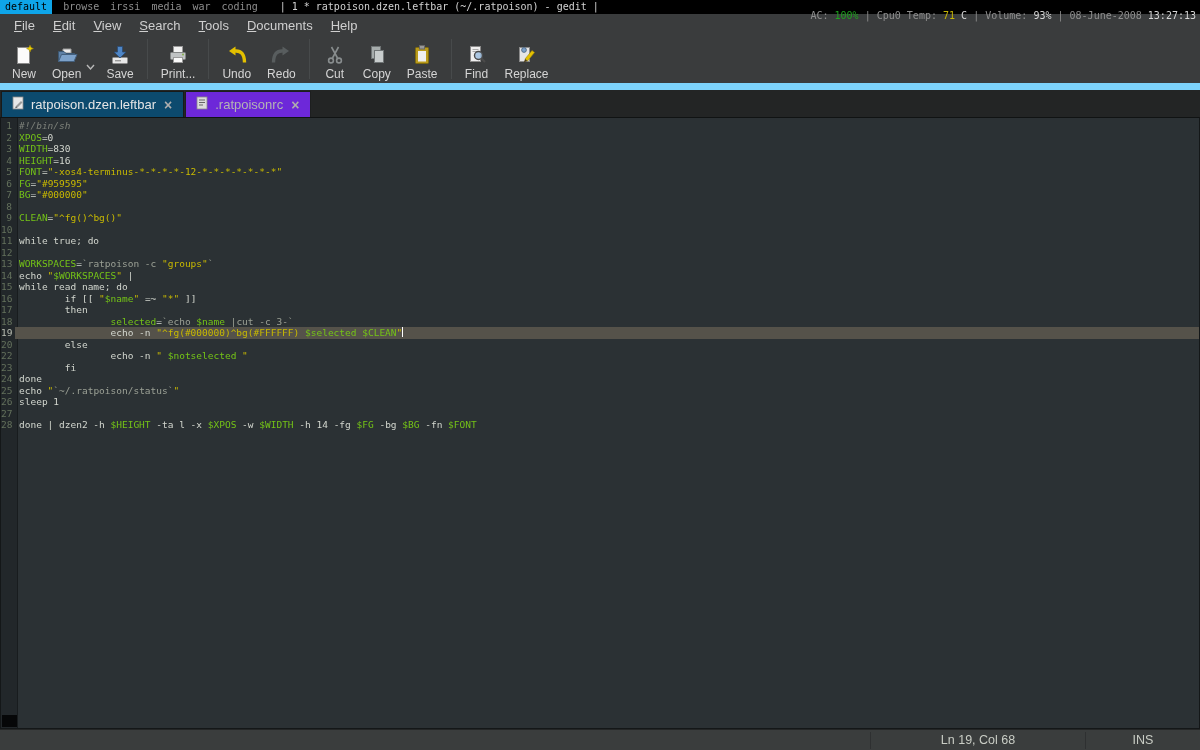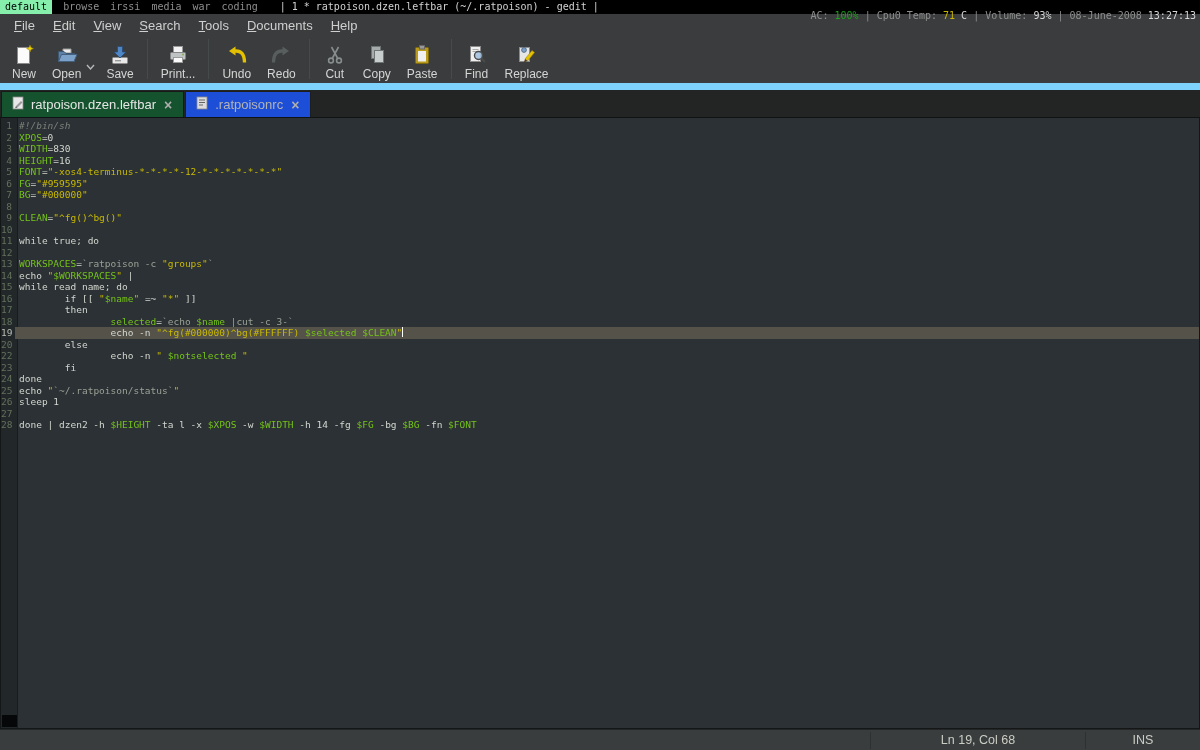--- a/index.html
+++ b/index.html
@@ -2,21 +2,21 @@
 <html style="--editor-bg: #2b3134; --gutter-bg: #22272a; --line-hl: #55524a; --line-num: #64715c; --tk-plain: #d3d7cf; --tk-var: #74c317; --tk-str: #c9ba00; --tk-dim: #9ba095; --tk-comment: #7d817a; --bar-green: #1ea21e; --bar-yellow: #c5b505;"><head>
 <meta charset="utf-8">
 <style>
   * { margin:0; padding:0; box-sizing:border-box; }
   html,body { width:1200px; height:750px; overflow:hidden; }
   body { background:#3a3c3d; font-family:"Liberation Sans", sans-serif; }
 
   
   .ratbar { height:14px; background:#000; display:flex; align-items:center;
             font:10px/14px "DejaVu Sans Mono", monospace; color:#8e8e8e; }
-  .ws-active { background:#86efac; color:#000; padding:0 5px; }
+  .ws-active { background:#0ea5e9; color:#000; padding:0 5px; }
   .ws { margin-left:11px; }
   .rat-title { color:#d2d2d2; margin-left:22px; }
   .rat-stats { margin-left:auto; padding-right:4px; white-space:pre;margin-top:17px; }
   .st-gray { color:#8e8e8e; } .st-bright { color:#d6d6d6; }
   .st-green { color:var(--bar-green); } .st-yellow { color:var(--bar-yellow); }
 
   
   .menubar { height:22px; background:#3a3c3d; display:flex; align-items:center;
              padding-left:5px; color:#cfcfcf; font-size:13px; }
   .menu-item { display:block; padding:2px 9px; cursor:default; }
@@ -27,22 +27,22 @@
   .tbtn { display:flex; flex-direction:column; align-items:center; justify-content:flex-end;
           padding:2px 8px; color:#d5d5d5; font-size:12px; line-height:14px; height:48px; }
   .tbtn svg { display:block; }
   .tsep { width:1px; height:40px; background:#2d2f30; border-right:1px solid #474a4b; margin:0 5px; }
   .open-arrow { align-self:center; margin:14px 2px 0 -4px; }
 
   
   .tabbar { height:27px; background:#232525; display:flex; align-items:flex-end; padding-left:1px; }
   .tab { height:26px; display:flex; align-items:center; gap:6px; padding:0 9px;
          font-size:13px; margin-right:1px; }
-  .tab.active { background:#14532d; color:#e5e5e5; border:1px solid #181a1a; border-bottom:none; }
-  .tab.inactive { background:#1d4ed8; color:#b4b4b4; border:1px solid #1d1f1f; border-bottom:none; }
+  .tab.active { background:#0c4a6e; color:#e5e5e5; border:1px solid #181a1a; border-bottom:none; }
+  .tab.inactive { background:#6d28d9; color:#b4b4b4; border:1px solid #1d1f1f; border-bottom:none; }
   .tab-close { color:#aeaeae; font-size:14px; font-weight:bold; line-height:12px; padding:0 2px; }
 
   
   .editor { position:relative; height:612px; background:var(--editor-bg);
             border:1px solid #141718; border-top-color:#101313; overflow:hidden; }
   .gutter-strip { position:absolute; left:0; top:0; bottom:0; width:17px;
                   background:var(--gutter-bg); border-right:1px solid #181c1e; }
   .code { position:relative; padding-top:2px;
           font:9.5px/11.5px "DejaVu Sans Mono", monospace; }
   .code-line { display:flex; height:11.5px; }

